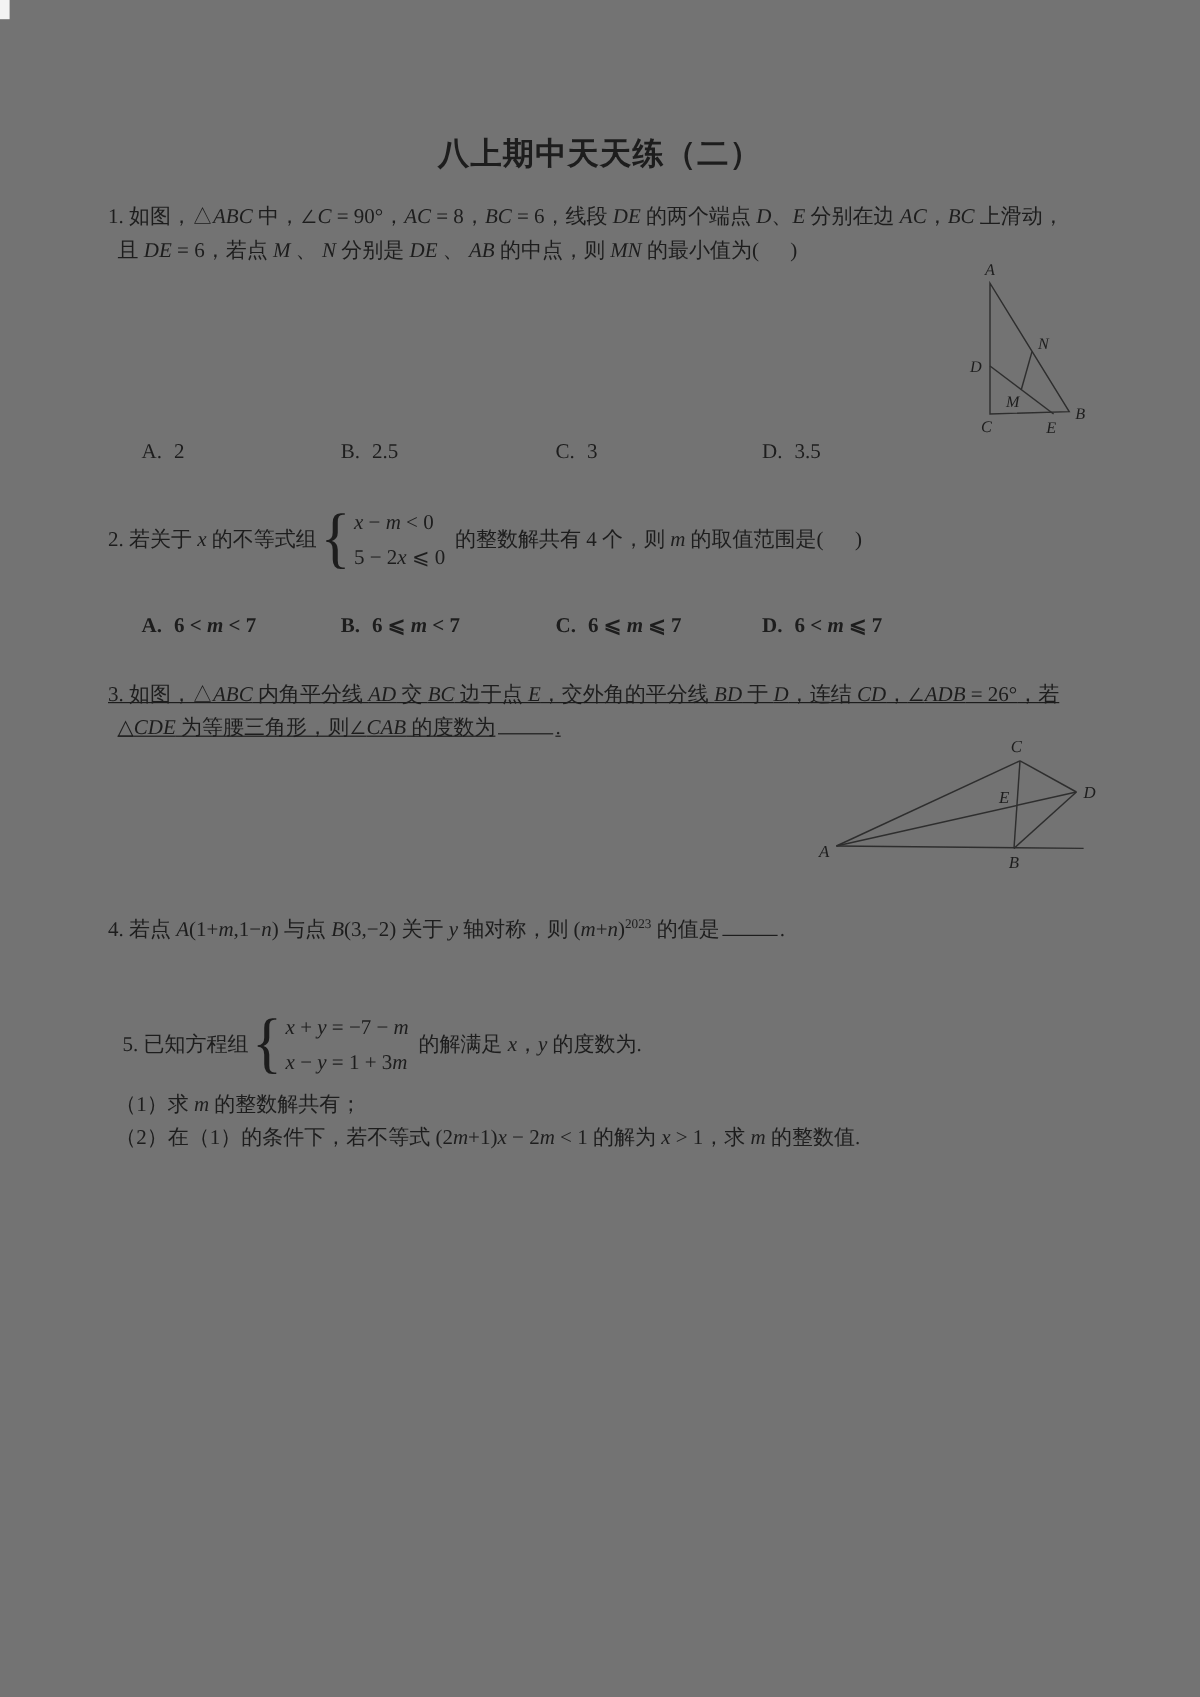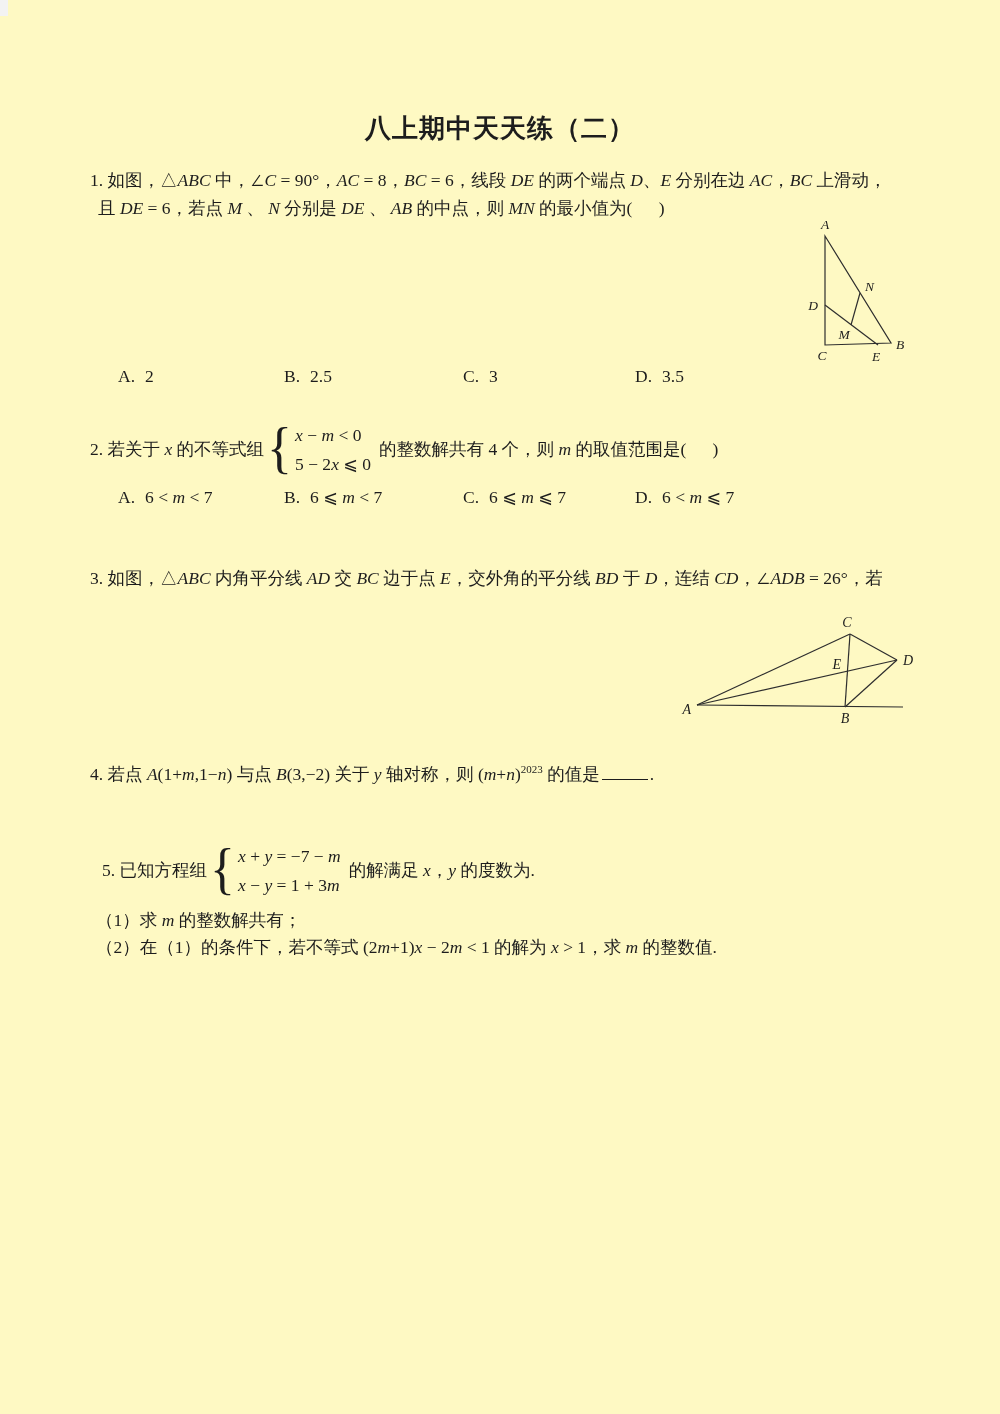--- a/index.html
+++ b/index.html
@@ -1,20 +1,20 @@
 <!DOCTYPE html>
 <html><head>
 <meta charset="utf-8">
 <style>
   html, body { margin: 0; padding: 0; background: #ffffff; }
   .page {
     position: relative;
     width: 1000px;
     height: 1414px;
-    background: #fef9c3;
+    background: #737373;
     color: #1d1d1d;
     font-family: "Liberation Serif", serif;
     font-size: 17.5px;
     line-height: 28px;
     overflow: hidden;
   }
   .abs { position: absolute; }
   .title {
     position: absolute;
     left: 0; right: 0; top: 111px;
@@ -124,37 +124,38 @@
     <span class="system">
       <span class="brace">{</span>
       <span class="sys-rows">
         <span class="m"><i>x</i> − <i>m</i> &lt; 0</span>
         <span class="m">5 − 2<i>x</i> ⩽ 0</span>
       </span>
     </span>
     <span><span class="c">的整数解共有 4 个，则 </span><span class="m"><i>m</i></span><span class="c"> 的取值范围是(&nbsp;&nbsp;&nbsp;&nbsp;&nbsp;&nbsp;)</span></span>
   </div>
 
-  <div class="options abs" style="left:118px; top:483px;">
+  <div class="options abs" style="left:118px; top:507px;font-weight:bold;">
     <span class="option w1">
       <span class="opt-label c">A.</span><span class="m">6 &lt; <i>m</i> &lt; 7</span>
     </span>
     <span class="option w2">
       <span class="opt-label c">B.</span><span class="m">6 ⩽ <i>m</i> &lt; 7</span>
     </span>
     <span class="option w3">
       <span class="opt-label c">C.</span><span class="m">6 ⩽ <i>m</i> ⩽ 7</span>
     </span>
     <span class="option">
       <span class="opt-label c">D.</span><span class="m">6 &lt; <i>m</i> ⩽ 7</span>
     </span>
   </div>
 
-  <div class="abs" style="left:90px; top:564px;">
+  <div class="abs" style="left:90px; top:564px;text-decoration:underline;">
     <div class="line"><span class="c">3. 如图，</span><span class="m">△<i>ABC</i></span><span class="c"> 内角平分线 </span><span class="m"><i>AD</i></span><span class="c"> 交 </span><span class="m"><i>BC</i></span><span class="c"> 边于点 </span><span class="m"><i>E</i></span><span class="c">，交外角的平分线 </span><span class="m"><i>BD</i></span><span class="c"> 于 </span><span class="m"><i>D</i></span><span class="c">，连结 </span><span class="m"><i>CD</i></span><span class="c">，</span><span class="m">∠<i>ADB</i> = 26°</span><span class="c">，若</span></div>
+    <div class="line indent"><span class="m">△<i>CDE</i></span><span class="c"> 为等腰三角形，则</span><span class="m">∠<i>CAB</i></span><span class="c"> 的度数为</span><span class="blank"></span><span class="c">.</span></div>
   </div>
 
   <svg class="abs" style="left:645px; top:612px;" width="300" height="135" viewBox="0 0 300 135">
     <g stroke="#2e2e2e" stroke-width="1.2" fill="none" stroke-linejoin="miter">
       <path d="M52 93 L258 95"></path>
       <path d="M52 93 L205 22"></path>
       <path d="M52 93 L252 48"></path>
       <path d="M205 22 L200 95"></path>
       <path d="M205 22 L252 48"></path>
       <path d="M200 95 L252 48"></path>

